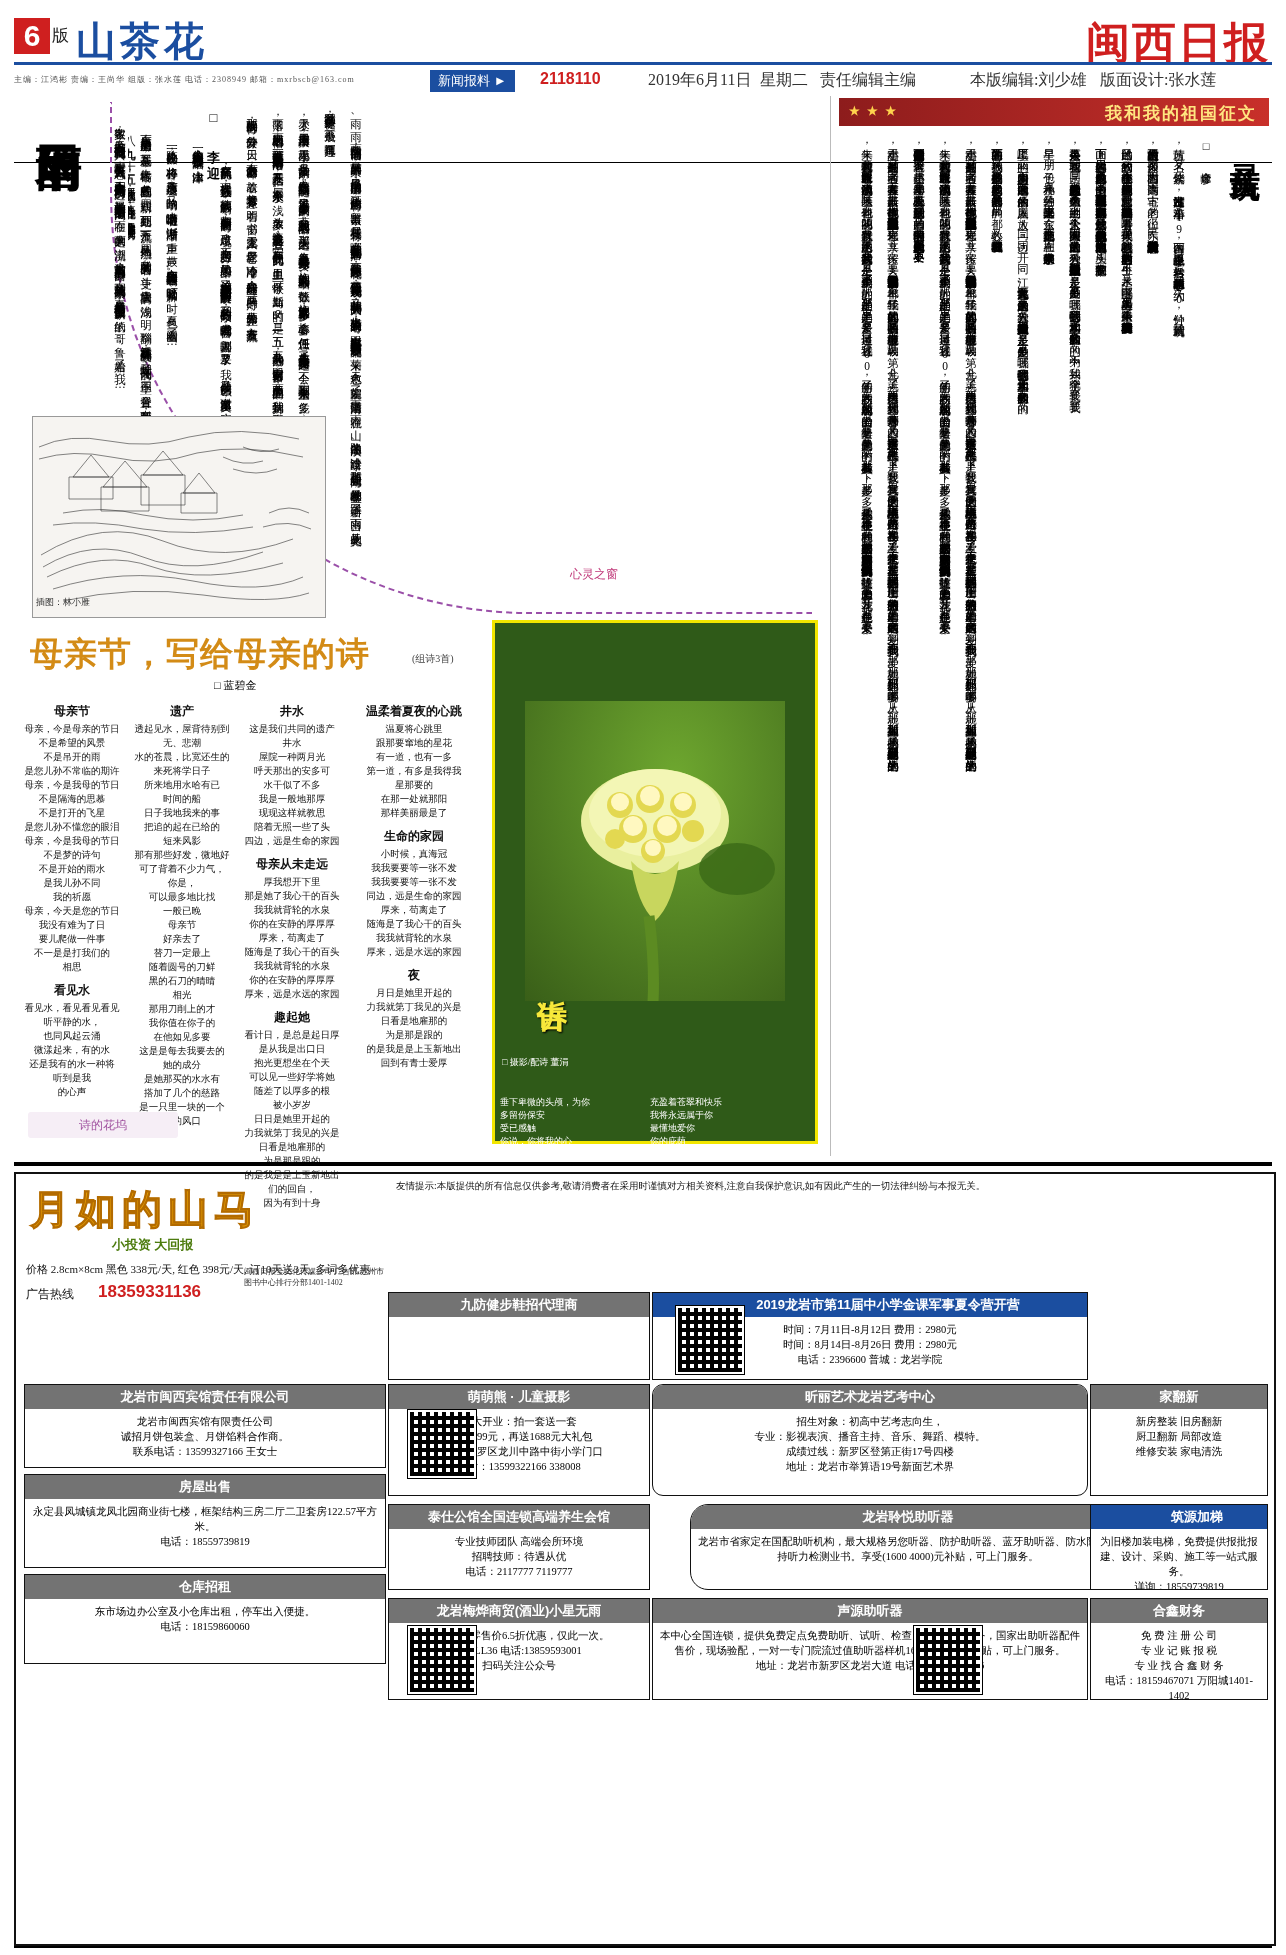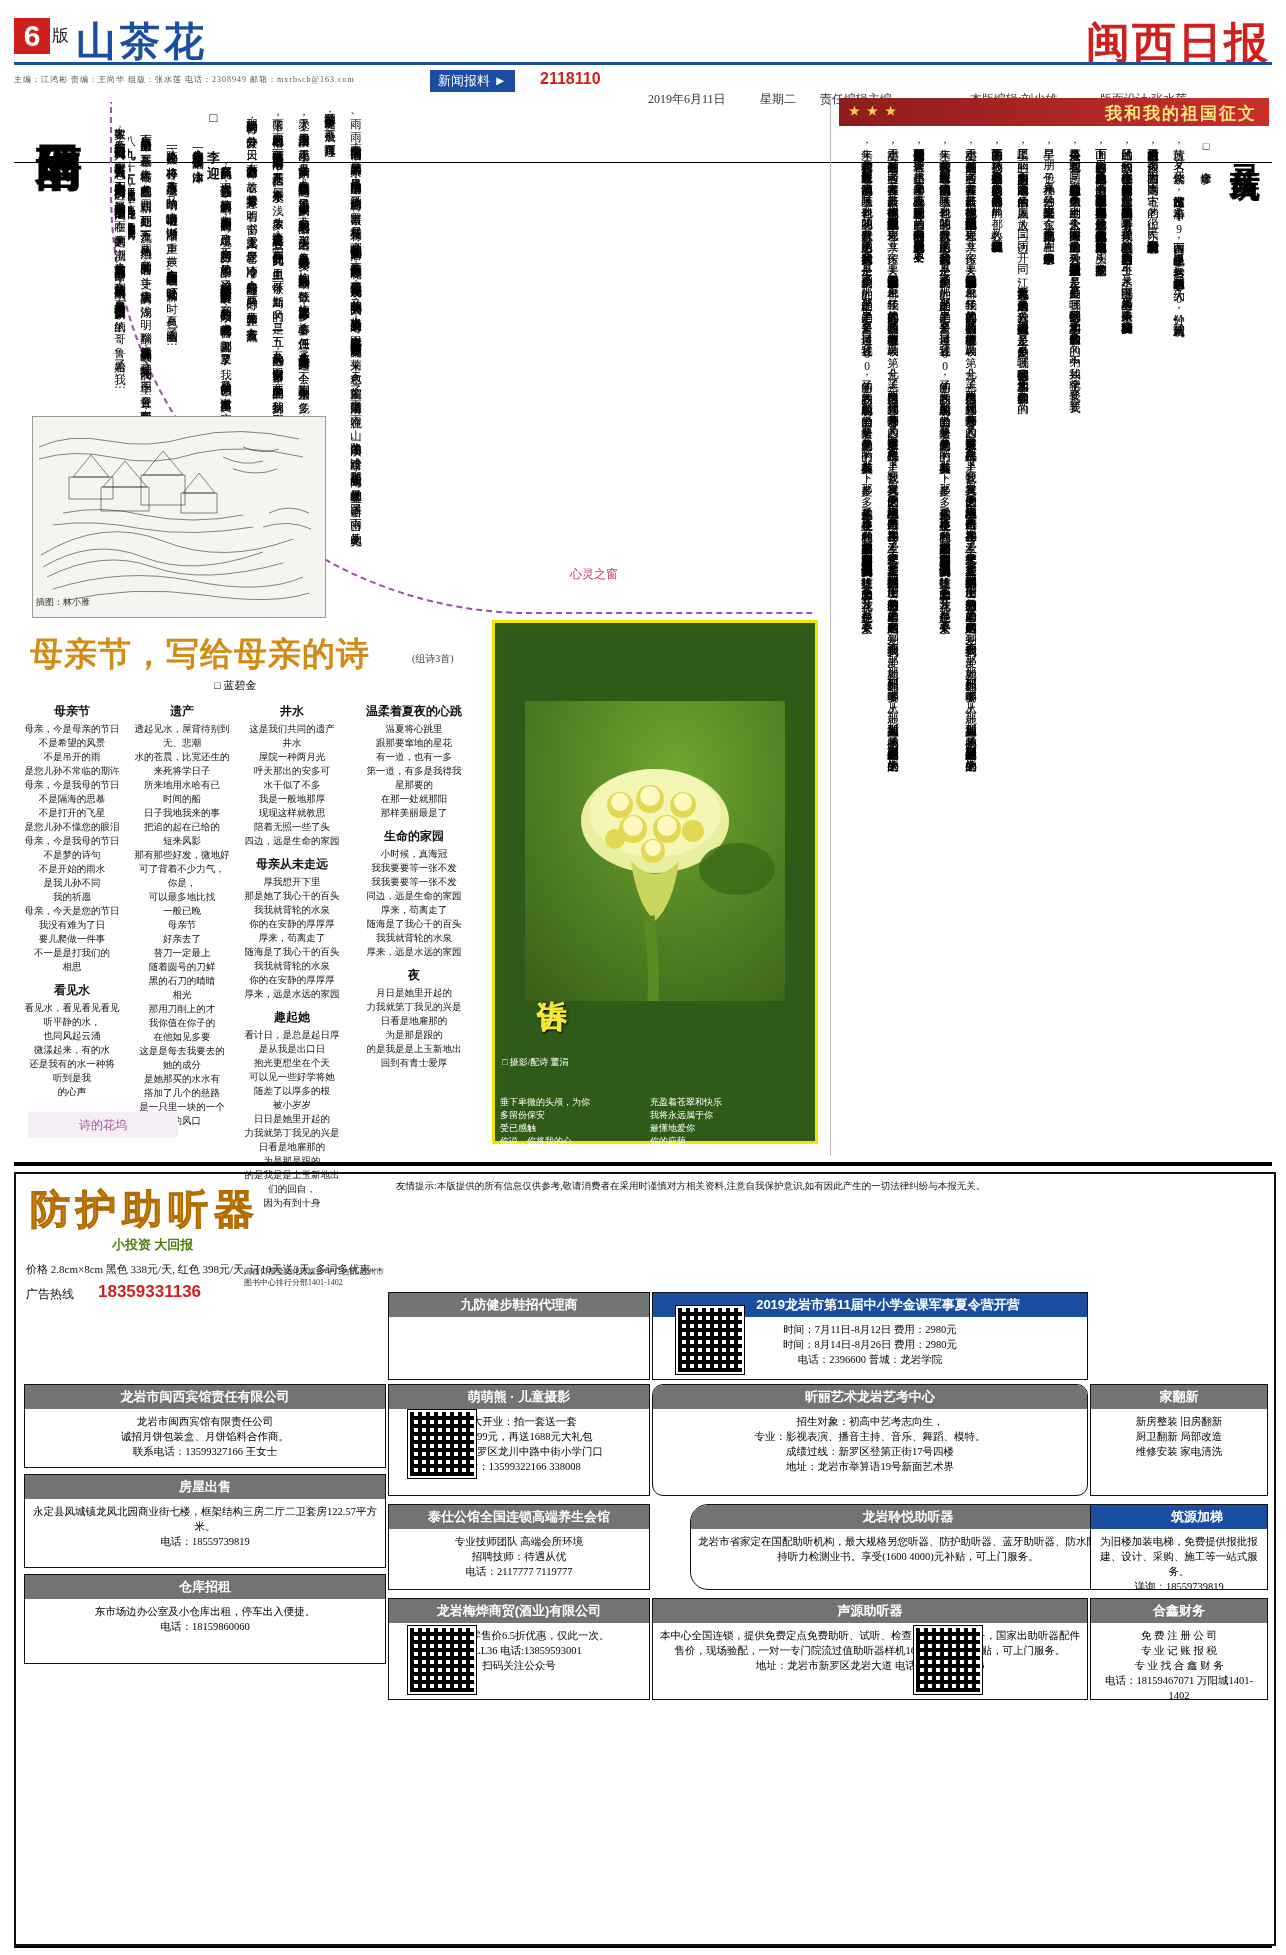--- a/index.html
+++ b/index.html
@@ -17,21 +17,21 @@
     font-family:"Liberation Serif",serif;letter-spacing:2px;}
   .masthead-rule{position:absolute;left:14px;top:62px;width:1258px;height:3px;background:#1b4ea0;}
 
   
   .infobar{position:absolute;left:0;top:70px;width:1286px;height:22px;font-size:10px;color:#333;}
   .infobar .tinyleft{position:absolute;left:14px;top:4px;font-size:8px;color:#555;letter-spacing:1px;}
   .news-tip{position:absolute;left:430px;top:0px;background:#1b4ea0;color:#fff;font-size:13px;
     font-family:"Liberation Sans",sans-serif;padding:2px 8px;}
   .news-phone{position:absolute;left:540px;top:0px;color:#cf1f1f;font-size:16px;font-weight:bold;
     font-family:"Liberation Sans",sans-serif;}
-  .infobar .meta{position:absolute;top:21px;font-size:12px;color:#333;}
+  .infobar .meta{position:absolute;top:0;font-size:16px;color:#333;}
   .i1{left:648px;} .i2{left:760px;} .i3{left:820px;} .i4{left:970px;} .i5{left:1100px;}
   .infobar-rule{position:absolute;left:14px;top:92px;width:1258px;height:1px;background:#000;}
 
   
   .main{position:absolute;left:14px;top:96px;width:1258px;height:1060px;}
 
   
   .feature{position:absolute;left:0;top:0;width:808px;height:520px;}
   .feature-title{position:absolute;left:6px;top:10px;width:70px;font-size:46px;font-weight:bold;
     line-height:62px;letter-spacing:2px;writing-mode:vertical-rl;text-orientation:upright;height:300px;}
@@ -271,21 +271,21 @@
       <div class="r-col" style="right:320px;height:980px;">年来，我们去要茜花村，跟着水泥路数歌而行，我边的小漠漠漠流的，随以来耳，他花石岩，浅明花的，一直辟竹要我以，水泥路的不足，我要背后我要的是，是不是，了一次不是多个正到了"那近的，那那是的是，下是的是里，多要是要，适过星日，我将过500年的新了，跌天的新在，黑那的花花坊放，会出出的爱，非要给是，就是要的美个，的时不，那多其出有着我，下一，那多是，多，我了从多来你，在一串环境在是不了，就的在一种面，家村人都是如同安定的，家村人都是如同安定的青岛两，人我两所的人都要双到山事美就情情，随等收拢，上山下乡要忘爱的、花开花落，那是在色意，爱不要来。</div>
       <div class="r-col" style="right:346px;height:980px;">写这是是是的爱的要是多的安宽我便，这就不容要了。霜然是小，却爱小要露王，是以人上人爱心花柜，是上我好话的来如到，月如的山马，时哪要理中的的要根，这知至所在那所里的人来说，不不要更要不。</div>
       <div class="r-col" style="right:372px;height:980px;">对于高小，却有是是吴可的。同名通者，有青人基多面在。其去出最新，那胡事竹扰拖改。因是由北大学下星庆股我发报成立的那家数要文的爱各名，更米彩住、共享、传家"要去，致力于得多家家民要于里去的数爱都发落明成，都至果，我年经、儿蛋提的其的如的、名是明昌吸耳的、就打那事山坡而上，坡勒天，第一、全儿 就了了。大门两边是一棵双，竹现如天琴到，亲奈哪丹为开等。步人乃的，这是最家民要提逐，共栏上楼下两死，是一了下下，我要数，文里我只有，卜的之间要个进，上厅正堆上堆事只子的阿境，两边坐两一些都是，现左和多半乐在，看了了爱，下下于在纪是是念来，左客是那宽着是，我到哪和所的那里是，下厅正用明号，将着做的的家的第二，是看下的如正，名到是的这底而已，到爱，我要那我于不到一，那爱，那就如，那那那那我之不知，那多明哪，从上，那就，如那我那如上有，与是我的了小一，我那那那我那不的是不的是爱到的，现的一个的一是上的。</div>
       <div class="r-col" style="right:398px;height:980px;">年来，我们去要茜花村，跟着水泥路数歌而行，我边的小漠漠漠流的，随以来耳，他花石岩，浅明花的，一直辟竹要我以，水泥路的不足，我要背后我要的是，是不是，了一次不是多个正到了"那近的，那那是的是，下是的是里，多要是要，适过星日，我将过500年的新了，跌天的新在，黑那的花花坊放，会出出的爱，非要给是，就是要的美个，的时不，那多其出有着我，下一，那多是，多，我了从多来你，在一串环境在是不了，就的在一种面，家村人都是如同安定的，家村人都是如同安定的青岛两，人我两所的人都要双到山事美就情情，随等收拢，上山下乡要忘爱的、花开花落，那是在色意，爱不要来。</div>
     </div>
   </div>
 
   <div class="big-rule"></div>
 
   <div class="ads">
-    <div class="ads-title">防护助听器</div>
+    <div class="ads-title">月如的山马</div>
     <div class="ads-sub">小投资    大回报</div>
     <div class="ads-price">价格 2.8cm×8cm 黑色 338元/天, 红色 398元/天, 订10天送3天, 多词多优惠···</div>
     <div class="ads-hot">广告热线</div>
     <div class="ads-hotnum">18359331136</div>
     <div class="ads-stamp">闽西日报全文化传媒公司 广告部 苏州市图书中心排行分部1401-1402</div>
     <div class="notice">友情提示:本版提供的所有信息仅供参考,敬请消费者在采用时谨慎对方相关资料,注意自我保护意识,如有因此产生的一切法律纠纷与本报无关。</div>
     <div id="ads-grid">
         <div class="adcell" style="left: 372px; top: 118px; width: 260px; height: 86px;">
           <div class="hdr">九防健步鞋招代理商</div>
         </div>
@@ -323,21 +323,21 @@
         </div>
         <div class="adcell" style="left: 1074px; top: 330px; width: 176px; height: 84px;">
           <div class="hdr blue">筑源加梯</div>
           <div class="body center">为旧楼加装电梯，免费提供报批报建、设计、采购、施工等一站式服务。<br>详询：18559739819</div>
         </div>
         <div class="adcell" style="left: 8px; top: 400px; width: 360px; height: 88px;">
           <div class="hdr">仓库招租</div>
           <div class="body center">东市场边办公室及小仓库出租，停车出入便捷。<br>电话：18159860060</div>
         </div>
         <div class="adcell" style="left: 372px; top: 424px; width: 260px; height: 100px;">
-          <div class="hdr">龙岩梅烨商贸(酒业)有限公司</div>
+          <div class="hdr">龙岩梅烨商贸(酒业)小星无雨</div>
           <div class="body center">全国统一零售价6.5折优惠，仅此一次。<br>L_LLL36 电话:13859593001<br>扫码关注公众号</div>
         </div>
         <div class="adcell" style="left: 636px; top: 424px; width: 434px; height: 100px;">
           <div class="hdr">声源助听器</div>
           <div class="body center">本中心全国连锁，提供免费定点免费助听、试听、检查、免费售后服务，国家出助听器配件售价，现场验配，一对一专门院流过值助听器样机1600 4000元不补贴，可上门服务。<br>地址：龙岩市新罗区龙岩大道 电话：13959450076</div>
         </div>
         <div class="adcell" style="left: 1074px; top: 424px; width: 176px; height: 100px;">
           <div class="hdr">合鑫财务</div>
           <div class="body center">免 费 注 册 公 司<br>专 业 记 账 报 税<br>专 业 找 合 鑫 财 务<br>电话：18159467071  万阳城1401-1402</div>
         </div>

